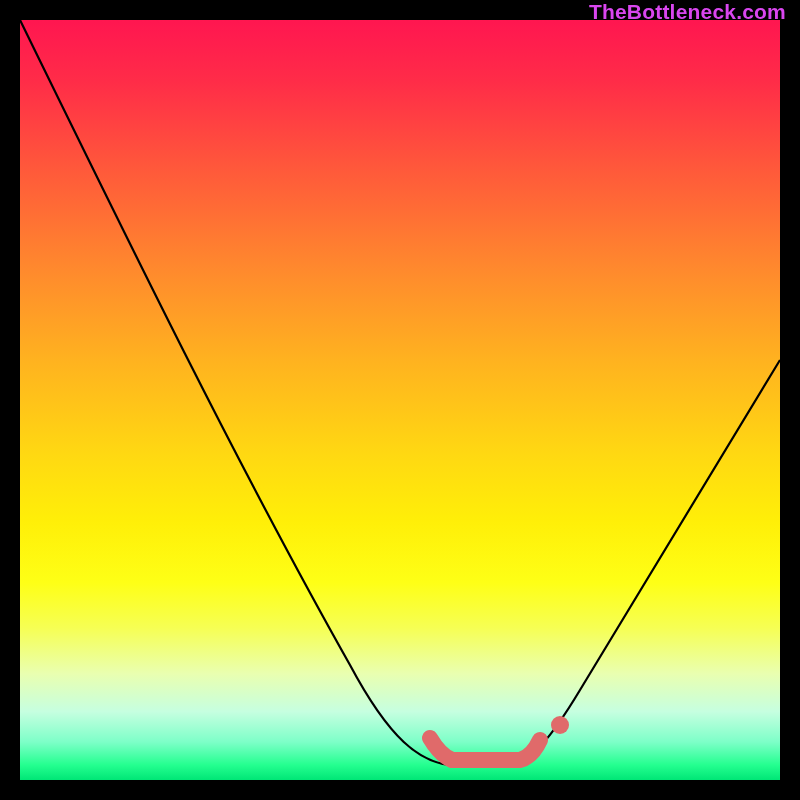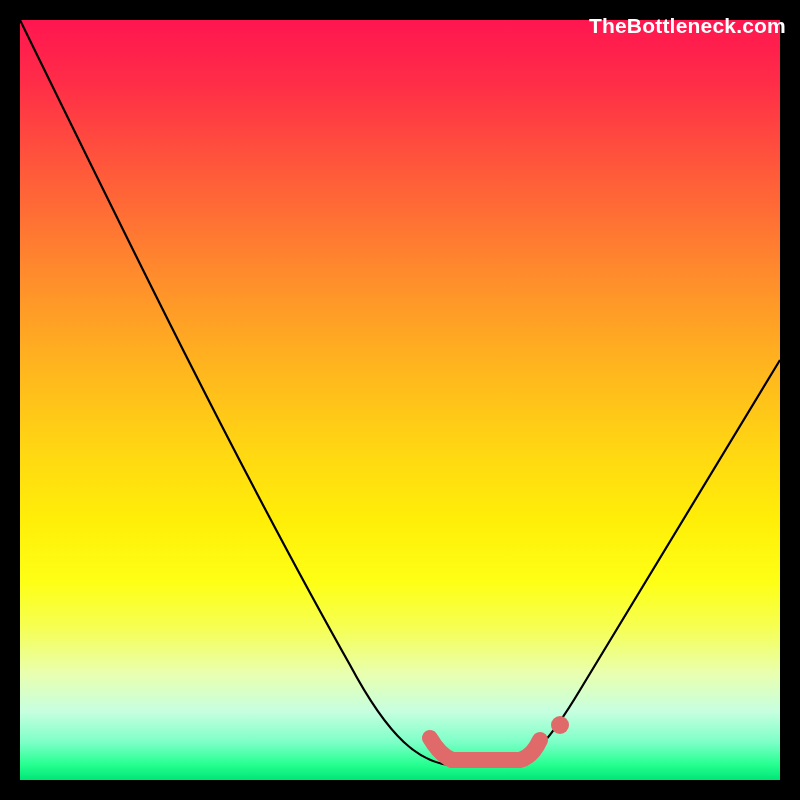--- a/index.html
+++ b/index.html
@@ -37,23 +37,23 @@
       #f6ff54 80%,
       #e9ffb0 86%,
       #c6ffe0 91%,
       #7dffc8 95%,
       #25ff90 98%,
       #00e676 100%
     );
   }
   .watermark {
     position: absolute;
-    top: 14px;
+    top: 0;
     right: 14px;
-    color: #ffffff;
+    color: #d946ef;
     font-size: 21px;
     font-weight: 600;
     letter-spacing: 0.2px;
     margin-left: 28px;
   }
   svg.curve {
     position: absolute;
     left: 0; top: 0;
     width: 760px;
     height: 760px;

